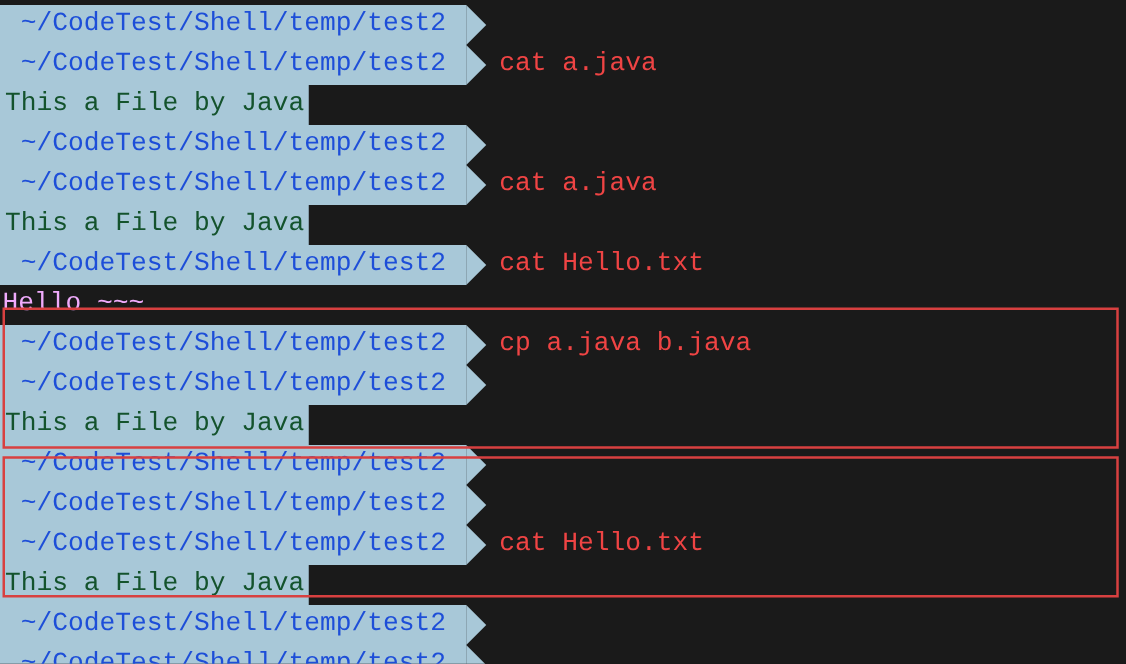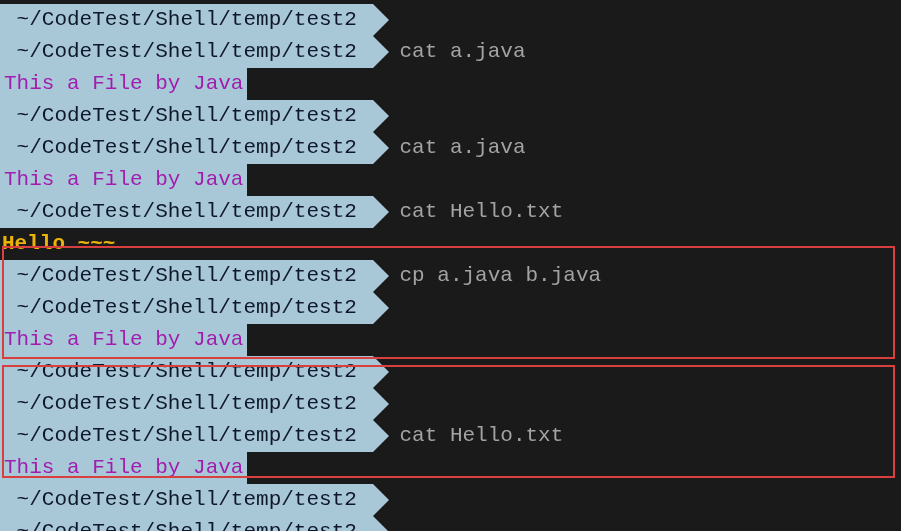--- a/index.html
+++ b/index.html
@@ -18,54 +18,53 @@
     position: relative;
   }
   .line {
     white-space: pre;
     height: 32px;
     display: flex;
     align-items: center;
   }
   .prompt {
     background: #a8c8d8;
-    color: #0f172a;
+    color: #1d4ed8;
     padding: 0 4px;
     display: inline-flex;
     align-items: center;
     height: 32px;
     position: relative;
   }
   .prompt::after {
     content: "";
     position: absolute;
     right: -16px;
     top: 0;
     width: 0;
     height: 0;
     border-top: 16px solid transparent;
     border-bottom: 16px solid transparent;
     border-left: 16px solid #a8c8d8;
   }
   .cmd {
-    color: #a3a3a3;
+    color: #ef4444;
     margin-left: 26px;
   }
   .output-text {
     background: #a8c8d8;
-    color: #a21caf;
+    color: #14532d;
     padding: 0 4px;
     display: inline-flex;
     align-items: center;
     height: 32px;
   }
   .output-plain {
-    color: #eab308;
+    color: #f0abfc;
     padding-left: 2px;
-    font-weight: bold;
   }
   .redbox {
     position: absolute;
     border: 2px solid #d84040;
     pointer-events: none;
   }
   .redbox1 {
     left: 2px;
     top: 246px;
     width: 893px;

